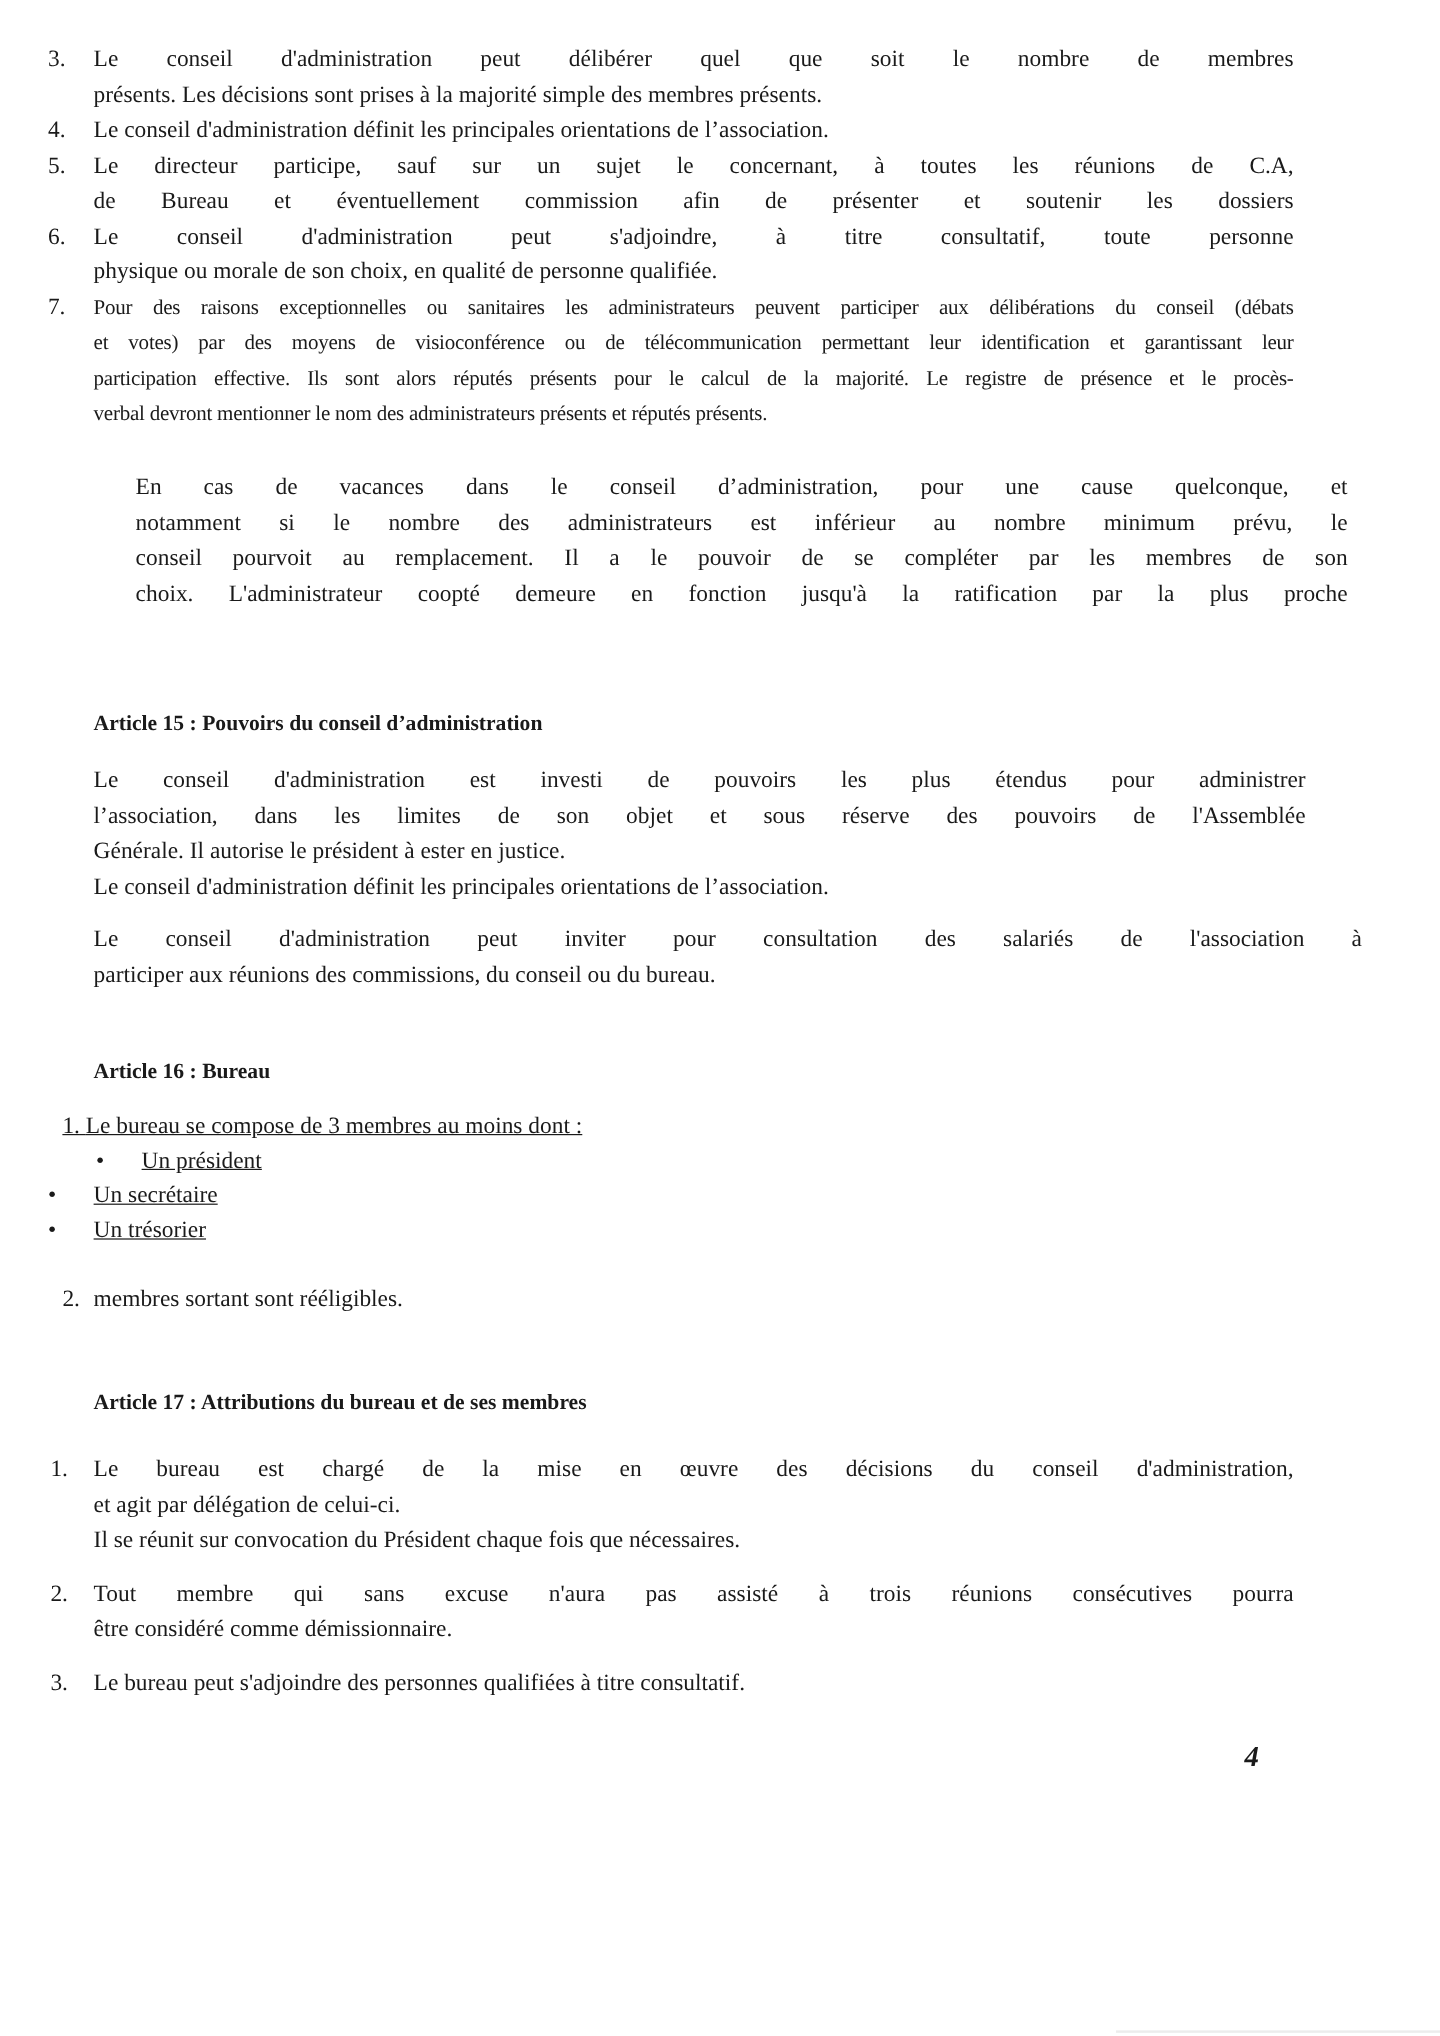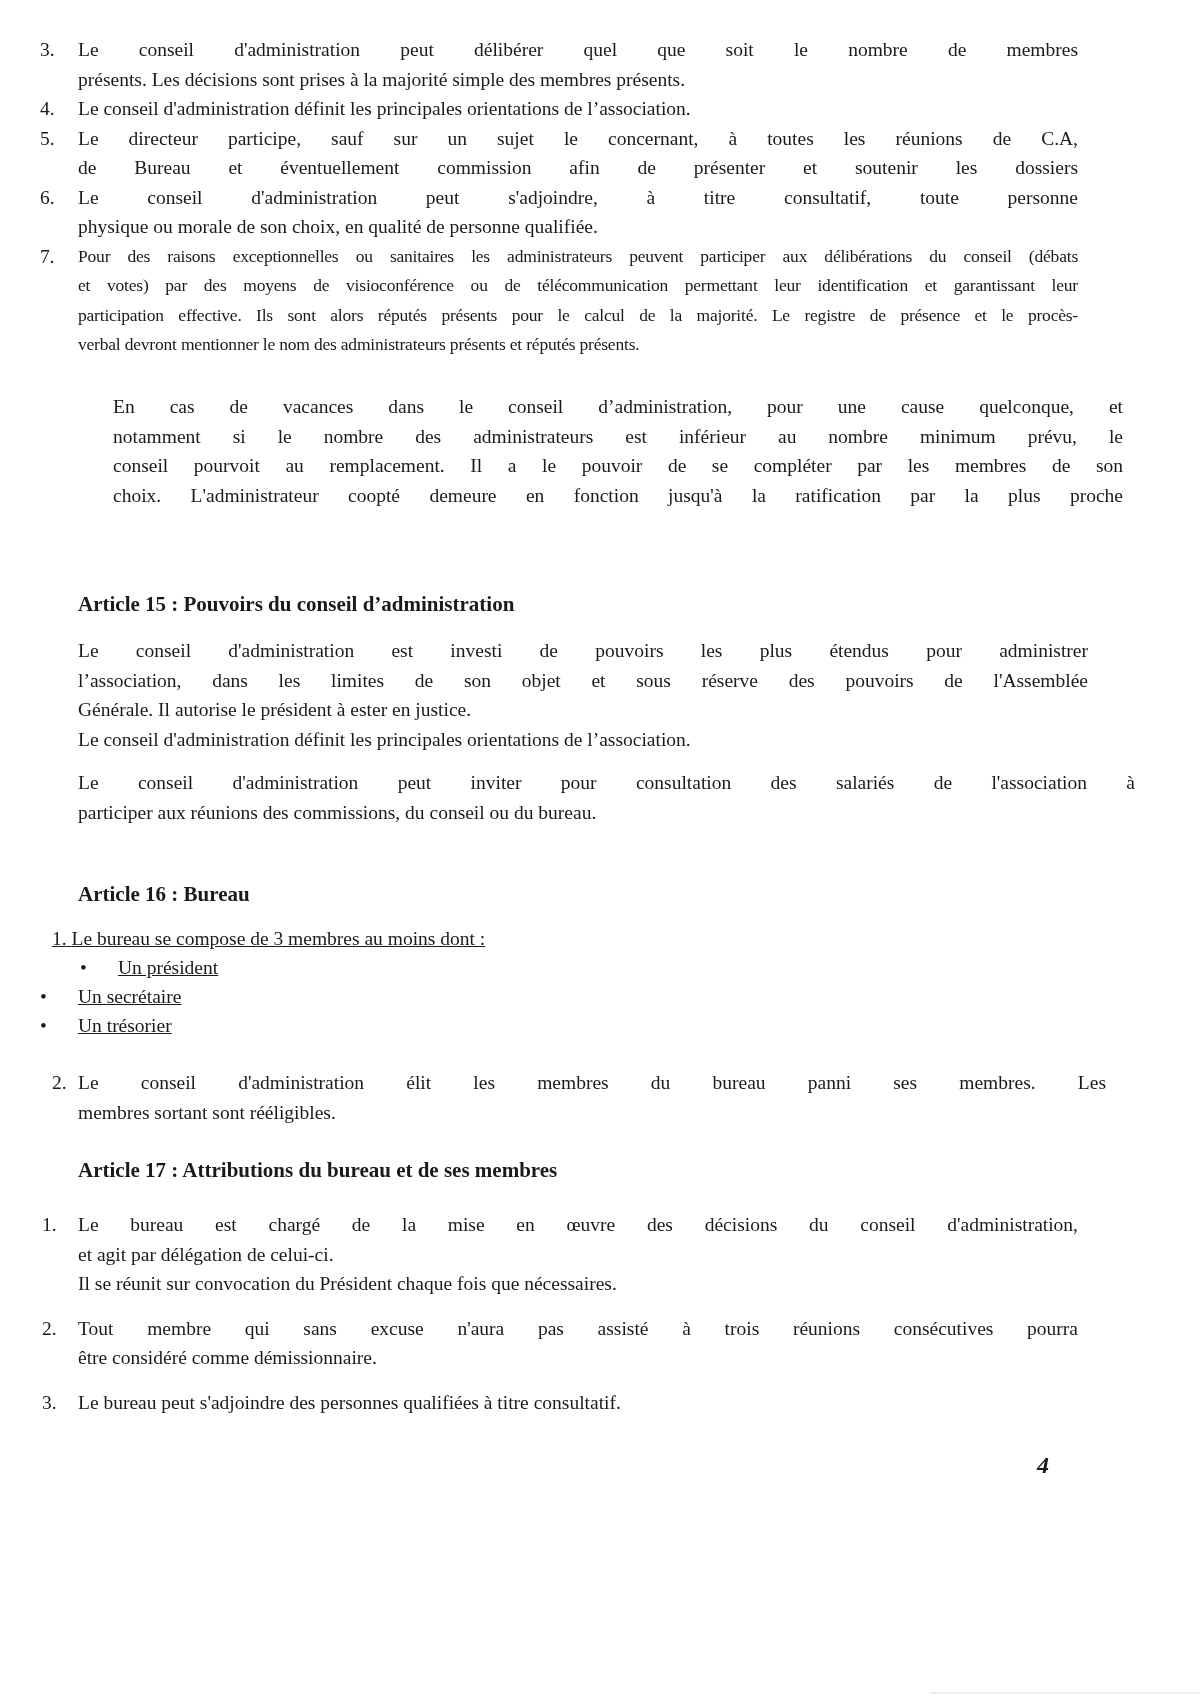--- a/index.html
+++ b/index.html
@@ -5,21 +5,21 @@
     html, body { margin: 0; padding: 0; background: #ffffff; }
     body {
       width: 1200px; height: 1697px; position: relative; overflow: hidden;
       font-family: "Liberation Serif", "DejaVu Serif", serif;
       color: #1a1a1a; font-size: 19.5px;
     }
     .page { position: absolute; left: 0; top: 0; width: 1200px; height: 1697px; }
     .block { position: absolute; left: 40px; width: 1060px; }
     .li { position: relative; padding-left: 38px; line-height: 29.5px; }
     .li .num { position: absolute; left: 0; top: 0; }
-    .heading { position: absolute; left: 78px; font-weight: bold; font-size: 21px; }
+    .heading { position: absolute; left: 78px; font-weight: bold; font-size: 18px; }
     .para { position: absolute; left: 78px; width: 1010px; line-height: 29.5px; }
     .bullet { position: absolute; left: 40px; line-height: 29px; text-decoration: underline; }
     .bullet .dot { display: inline-block; width: 38px; }
     .pagenum { position: absolute; left: 1037px; top: 1452px; font-style: italic; font-weight: bold; font-size: 24px; }
     .bottom-line { position: absolute; left: 930px; top: 1692px; width: 270px; height: 2px; background: #ececec; }
     
     .j1 { display: block; text-align: justify; text-align-last: justify; }
     .ln { display: block; }
   </style>
 </head>
@@ -85,21 +85,20 @@
   </div>
   <div class="bullet" style="top:982px;">
     <span class="dot">•</span><span>Un secrétaire</span>
   </div>
   <div class="bullet" style="top:1011px;">
     <span class="dot">•</span><span>Un trésorier</span>
   </div>
   <div class="block" style="top:1068px; left:52px; width:1080px;">
     <div class="li" style="padding-left:26px; width:1028px;">
       <span class="num">2.</span>
-      <span class="j1">Le conseil d'administration élit les membres du bureau panni ses membres. Les</span>
       <span class="ln">membres sortant sont rééligibles.</span>
     </div>
   </div>
 
   <div class="heading" style="top:1158px;">Article 17 : Attributions du bureau et de ses membres</div>
   <div class="block" style="top:1210px; left:42px; width:1050px;">
     <div class="li" style="padding-left:36px; width:1000px;">
       <span class="num">1.</span>
       <span class="j1">Le bureau est chargé de la mise en œuvre des décisions du conseil d'administration,</span>
       <span class="ln">et agit par délégation de celui-ci.</span>

